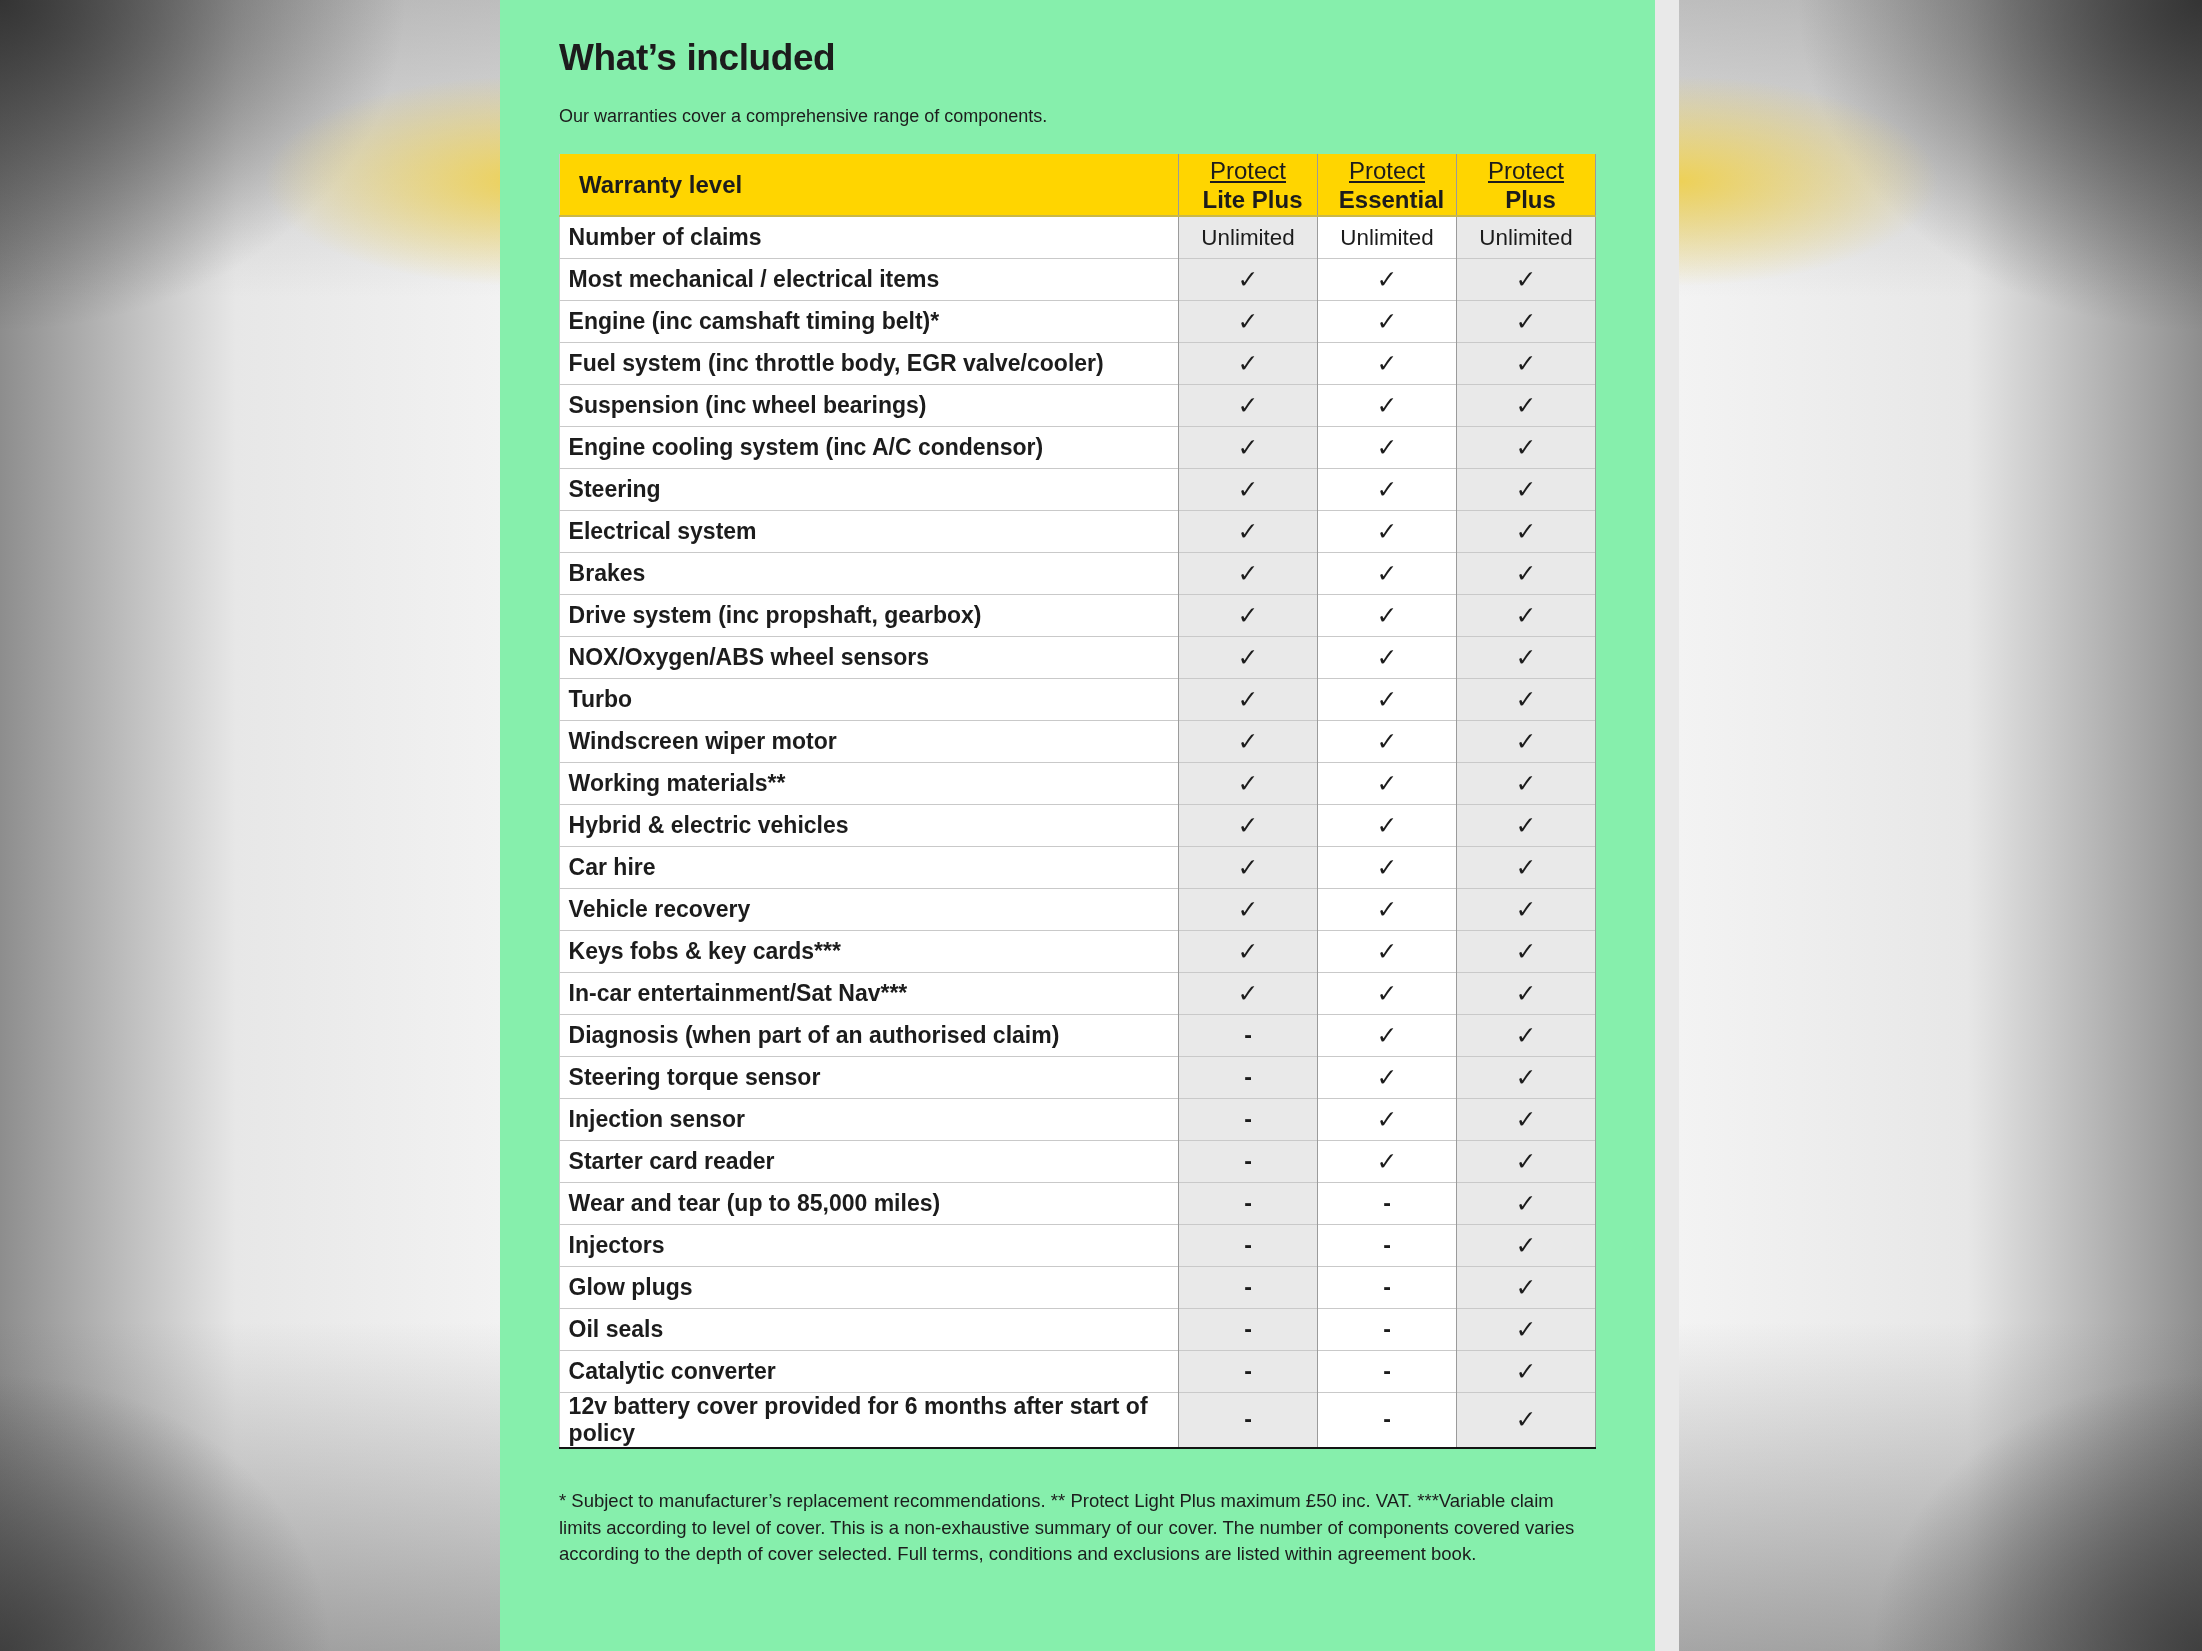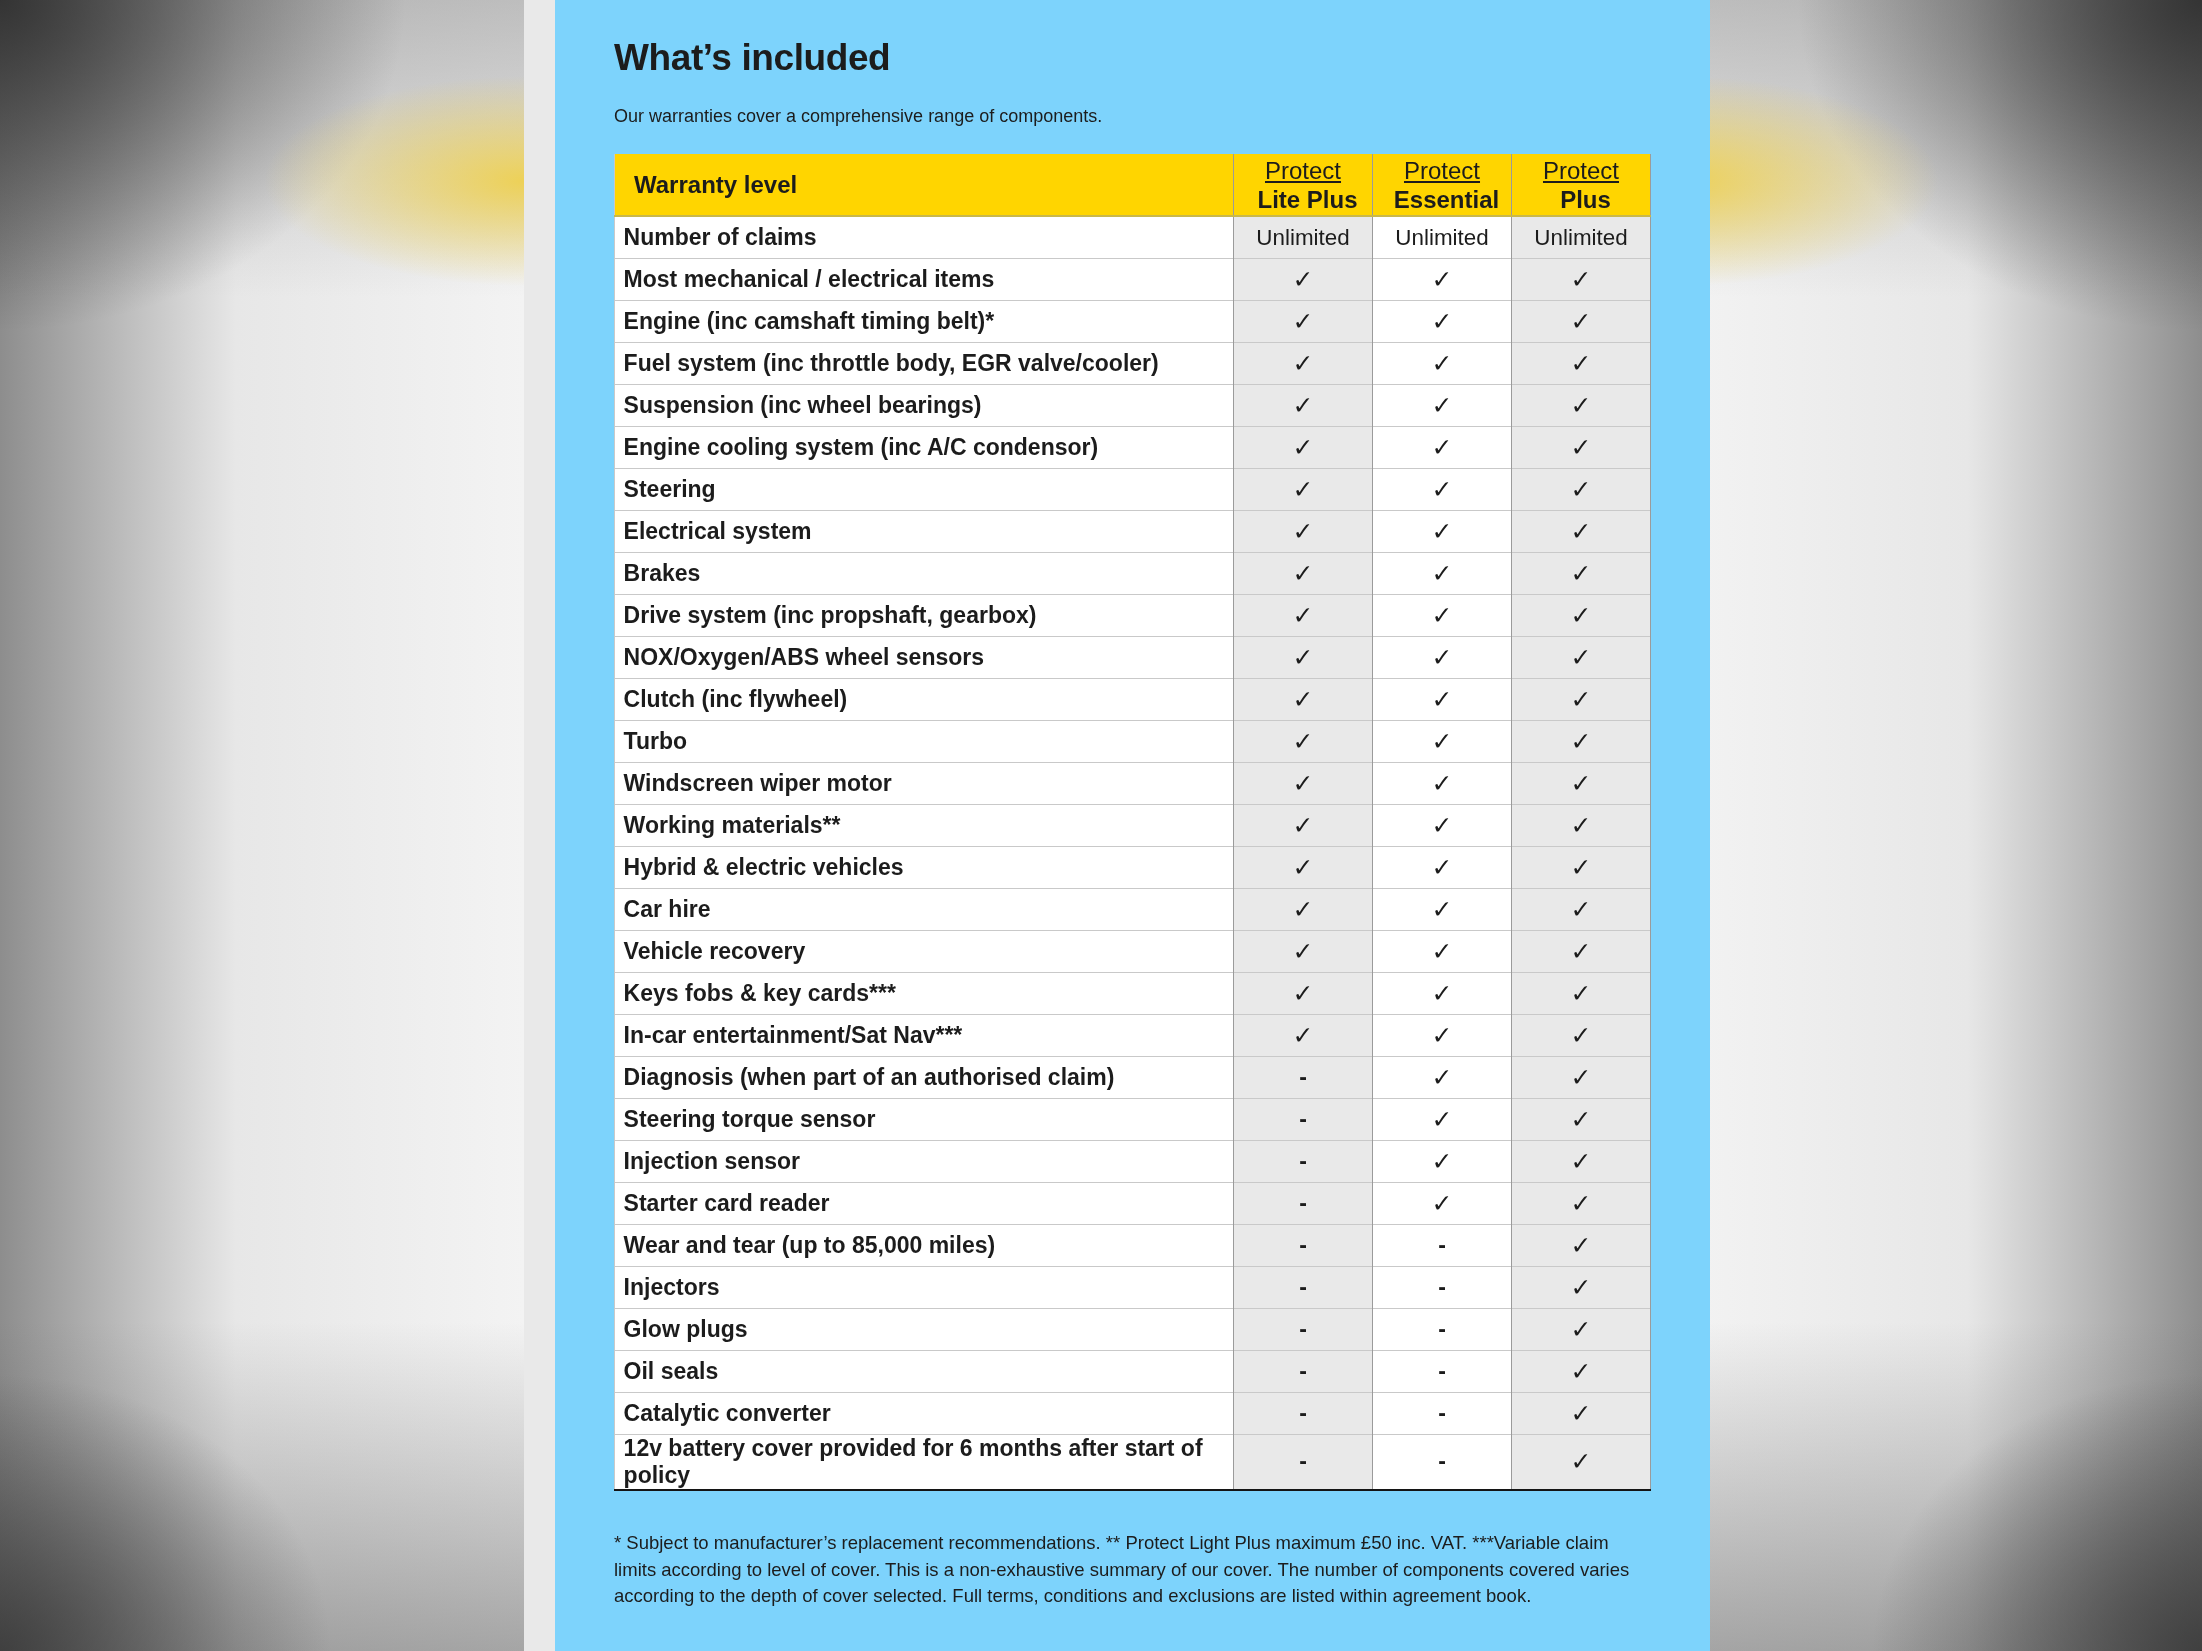--- a/index.html
+++ b/index.html
@@ -32,22 +32,22 @@
   .backdrop.right{
     right:0;
     background:
       radial-gradient(361px 146px at 0% 181px, rgba(238,208,80,0.95), rgba(238,208,80,0) 72%),
       radial-gradient(654px 533px at 100% 0%, rgba(42,42,42,0.88), rgba(42,42,42,0) 62%),
       radial-gradient(533px 447px at 100% 100%, rgba(52,52,52,0.80), rgba(52,52,52,0) 62%),
       linear-gradient(to bottom, rgba(90,90,90,0.35), rgba(233,233,233,0) 18%, rgba(233,233,233,0) 80%, rgba(70,70,70,0.45)),
       linear-gradient(to left, #8d8d8d, #e7e7e7 45%, #f3f3f3 100%);
   }
   .panel{
-    position:absolute;left:555px;top:0;width:1155px;height:100%;
-    background:#7dd3fc;
+    position:absolute;left:500px;top:0;width:1155px;height:100%;
+    background:#86efac;
   }
   .content{padding:34px 59px 0 59px;}
   h1{
     margin:3.4px 0 0 0;font-size:37px;line-height:1.15;font-weight:bold;
     letter-spacing:-0.4px;
   }
   .subtitle{margin:25px 0 0 0;font-size:18px;line-height:1.3;font-weight:400;}
   table.compare{
     border-collapse:collapse;table-layout:fixed;width:1036px;margin-top:26px;
     border-left:0.9px solid var(--row-border);
@@ -180,26 +180,20 @@
             <td class="val-col check">✓</td>
             <td class="val-col shaded check">✓</td>
           </tr>
           <tr>
             <td class="label-col">NOX/Oxygen/ABS wheel sensors</td>
             <td class="val-col shaded check">✓</td>
             <td class="val-col check">✓</td>
             <td class="val-col shaded check">✓</td>
           </tr>
           <tr>
-            <td class="label-col">Clutch (inc flywheel)</td>
-            <td class="val-col shaded check">✓</td>
-            <td class="val-col check">✓</td>
-            <td class="val-col shaded check">✓</td>
-          </tr>
-          <tr>
             <td class="label-col">Turbo</td>
             <td class="val-col shaded check">✓</td>
             <td class="val-col check">✓</td>
             <td class="val-col shaded check">✓</td>
           </tr>
           <tr>
             <td class="label-col">Windscreen wiper motor</td>
             <td class="val-col shaded check">✓</td>
             <td class="val-col check">✓</td>
             <td class="val-col shaded check">✓</td>

